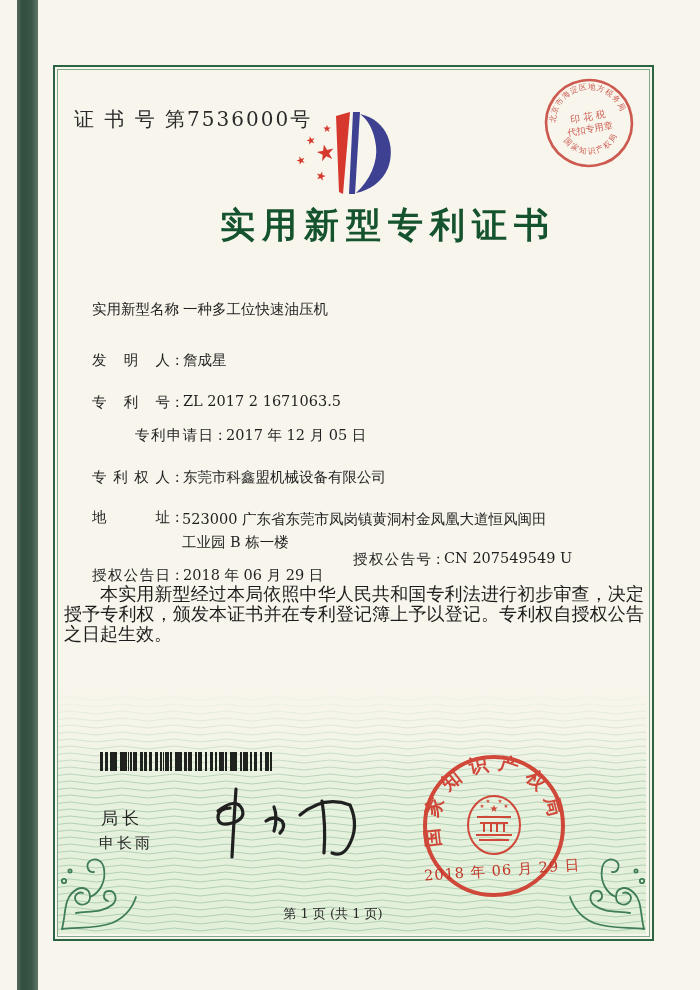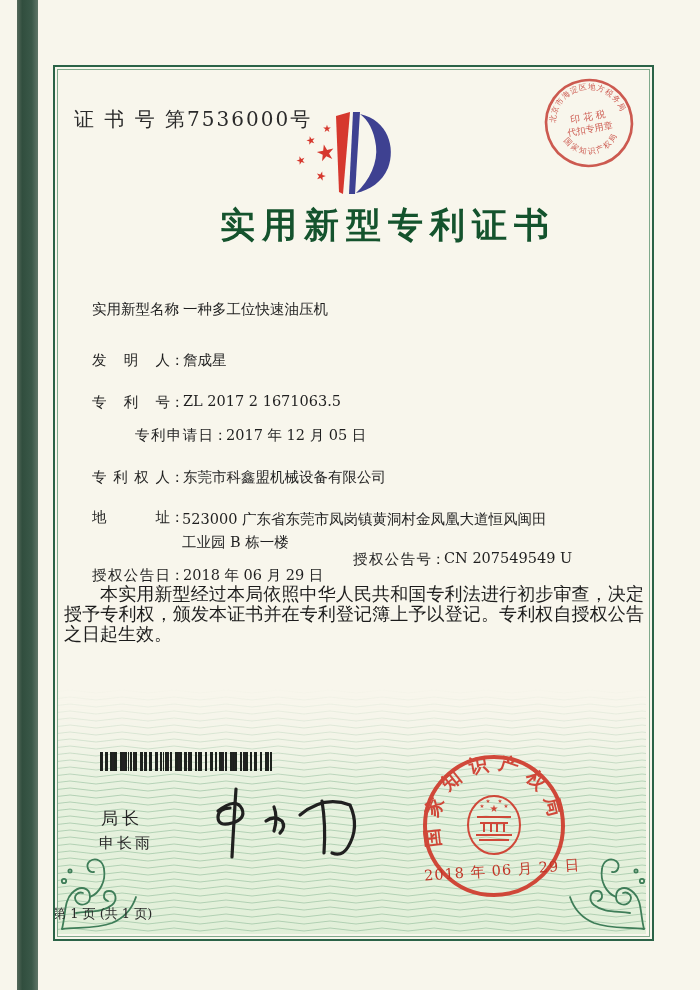--- a/index.html
+++ b/index.html
@@ -48,21 +48,21 @@
     font-family:"DejaVu Sans","Liberation Sans",sans-serif;color:#262626;z-index:2;}
   .signature{left:196px;top:781px;z-index:4;}
   
   .seal{left:421px;top:753px;z-index:4;}
   .seal-date{left:424px;top:861px;width:156px;font-size:14.5px;color:#c23527;letter-spacing:1px;
     transform:rotate(-4deg);z-index:5;white-space:nowrap;}
   .tax-stamp{left:542px;top:76px;z-index:2;transform:rotate(-10deg);opacity:.9;}
   
   .corner{z-index:2;} .corner-l{left:56px;top:851px;} .corner-r{left:566px;top:851px;transform:scaleX(-1);}
   
-  .footer-page{left:53px;top:905px;width:560px;font-size:13px;color:#2a2a2a;z-index:2;}
+  .footer-page{left:53px;top:905px;width:560px;text-align:center;font-size:13px;color:#2a2a2a;z-index:2;}
   .logo{left:294px;top:110px;}
 </style>
 </head>
 <body>
 
 <div class="abs edge-strip"></div>
 
 <div class="abs waves-area">
   <svg width="589" height="246" preserveAspectRatio="none">
     <defs>

